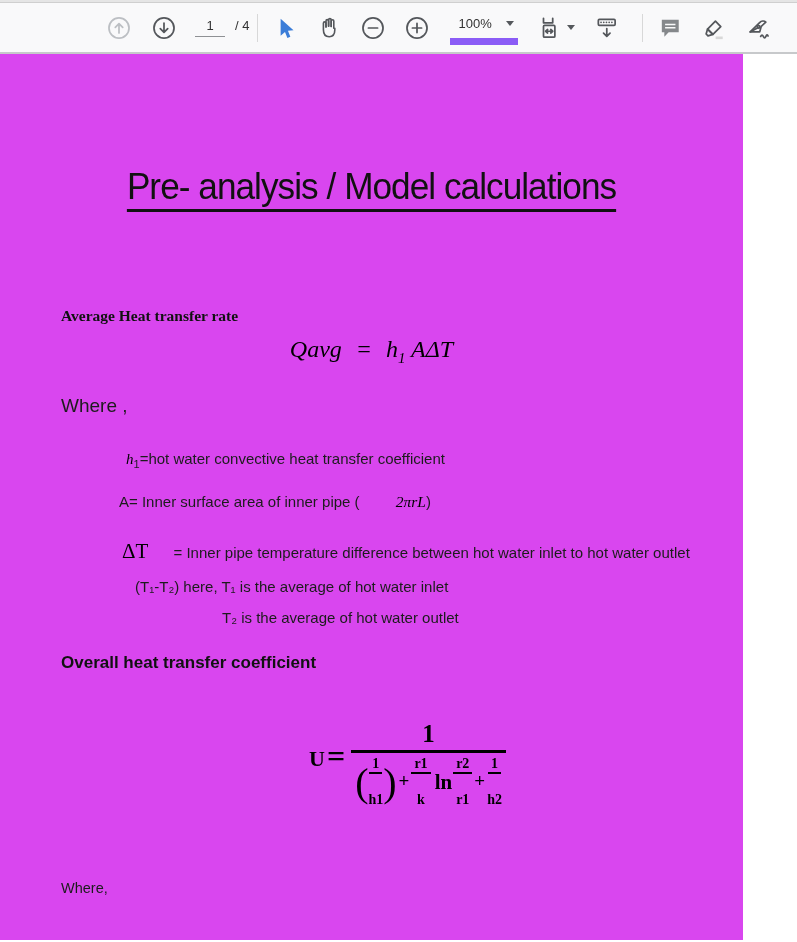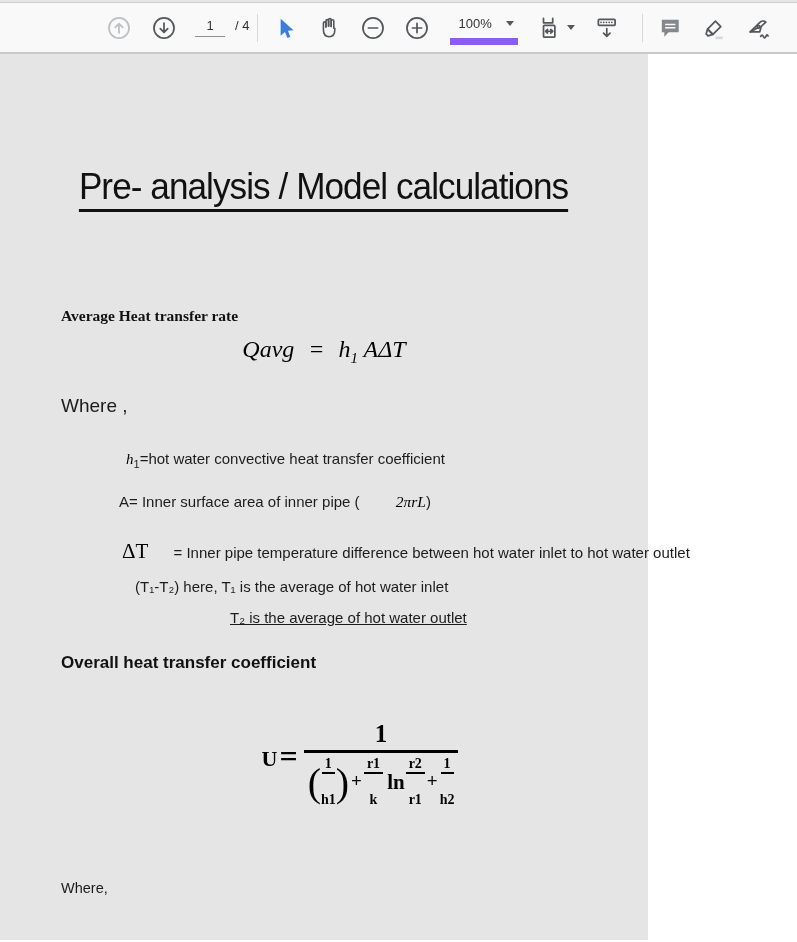--- a/index.html
+++ b/index.html
@@ -26,21 +26,21 @@
   .page-count { font-size:13px; color:#333; margin-left:10px; }
 
   .zoom-box { display:flex; align-items:center; border-bottom:7px solid #8b5cf6;
               padding:0 4px 7px 8px; margin:6px 16px 0 4px; }
   .zoom-text { font-size:13px; color:#333; margin-right:14px; }
   .caret { width:0; height:0; border-left:4px solid transparent; border-right:4px solid transparent;
            border-top:5px solid #55585c; }
   .caret-sm { margin-left:4px; }
 
   
-  .page { position:relative; width:648px; height:886px; background:#e5e5e5; color:#1c1c1c; }
+  .page { position:relative; width:743px; height:886px; background:#d946ef; color:#1c1c1c; }
   .abs { position:absolute; white-space:nowrap; }
 
   .doc-title-wrap { top:112px; left:0; width:100%; text-align:center; }
   .doc-title { display:inline-block; font-size:37px; letter-spacing:-1px; color:#111;
                border-bottom:3px solid #111; padding-bottom:1px;
                transform:scaleX(.95); transform-origin:center; }
 
   .serif-bold-h { font-family:"Liberation Serif","DejaVu Serif",serif; font-weight:bold;
                   font-size:15.5px; color:#111;margin-top:44px; }
   .math-it { font-family:"Liberation Serif","DejaVu Serif",serif; font-style:italic; color:#000; }
@@ -205,21 +205,21 @@
       <span>A= Inner surface area of inner pipe ( </span><span class="math-it" style="font-size:15.5px;margin-left:32px;">2πrL</span><span>)</span>
     </div>
 
     <div class="abs body-line" style="left:122px; top:485px;">
       <span class="dt-sym">ΔT</span>
       <span style="margin-left:21px;">= Inner pipe temperature difference between hot water inlet to hot water outlet</span>
     </div>
 
     <div class="abs body-line" style="left:135px; top:524px;">(T₁-T₂) here, T₁ is the average of hot water inlet</div>
 
-    <div class="abs body-line" style="left:230px; top:555px;text-decoration:underline;">T₂ is the average of hot water outlet</div>
+    <div class="abs body-line" style="left:222px; top:555px;">T₂ is the average of hot water outlet</div>
 
     <div class="abs sans-bold-h" style="left:61px; top:599px;">Overall heat transfer coefficient</div>
 
     <div class="abs eq2">
       <div class="eq2-inner">
         <span class="eq2-lhs">U</span>
         <span class="eq2-eq">=</span>
         <span class="bigfrac">
           <span class="b-num">1</span>
           <span class="b-den">

